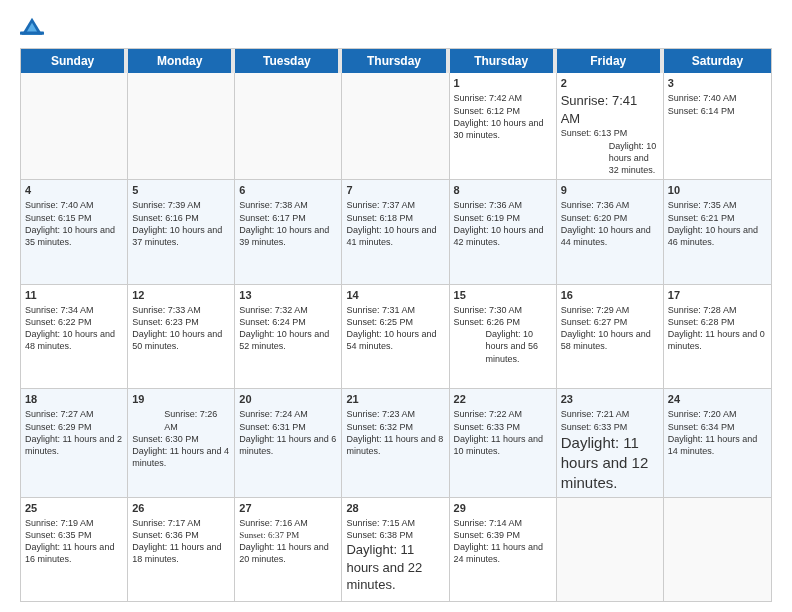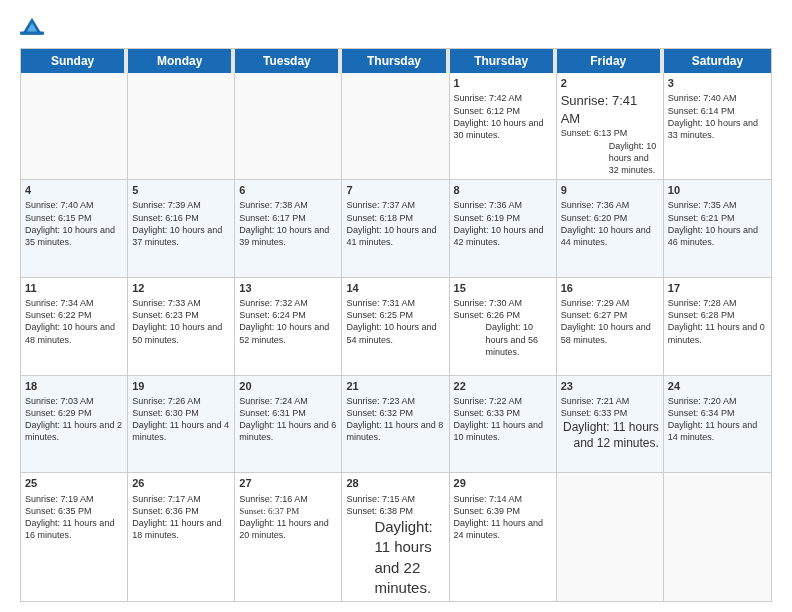--- a/index.html
+++ b/index.html
@@ -154,21 +154,20 @@
           <div class="cal-cell">
             <span class="day-num">2</span>
             <div style="font-size: 13px; line-height: 1.35;">Sunrise: 7:41 AM</div>
             <div style="font-size: 9px; line-height: 1.35;">Sunset: 6:13 PM</div>
             <div style="font-size: 9px; line-height: 1.35; margin-left: 48px;">Daylight: 10 hours and 32 minutes.</div>
           </div>
           <div class="cal-cell">
             <span class="day-num">3</span>
             <div style="font-size: 9px; line-height: 1.35;">Sunrise: 7:40 AM</div>
             <div style="font-size: 9px; line-height: 1.35;">Sunset: 6:14 PM</div>
-            <div style="font-size: 9px; line-height: 1.35;">Daylight: 10 hours and 33 minutes.</div>
           </div>
         </div>
         <div class="cal-row alt-row">
           <div class="cal-cell">
             <span class="day-num">4</span>
             <div style="font-size: 9px; line-height: 1.35;">Sunrise: 7:40 AM</div>
             <div style="font-size: 9px; line-height: 1.35;">Sunset: 6:15 PM</div>
             <div style="font-size: 9px; line-height: 1.35;">Daylight: 10 hours and 35 minutes.</div>
           </div>
           <div class="cal-cell">
@@ -248,27 +247,27 @@
           <div class="cal-cell">
             <span class="day-num">17</span>
             <div style="font-size: 9px; line-height: 1.35;">Sunrise: 7:28 AM</div>
             <div style="font-size: 9px; line-height: 1.35;">Sunset: 6:28 PM</div>
             <div style="font-size: 9px; line-height: 1.35;">Daylight: 11 hours and 0 minutes.</div>
           </div>
         </div>
         <div class="cal-row alt-row">
           <div class="cal-cell">
             <span class="day-num">18</span>
-            <div style="font-size: 9px; line-height: 1.35;">Sunrise: 7:03 AM</div>
+            <div style="font-size: 9px; line-height: 1.35;">Sunrise: 7:27 AM</div>
             <div style="font-size: 9px; line-height: 1.35;">Sunset: 6:29 PM</div>
             <div style="font-size: 9px; line-height: 1.35;">Daylight: 11 hours and 2 minutes.</div>
           </div>
           <div class="cal-cell">
             <span class="day-num">19</span>
-            <div style="font-size: 9px; line-height: 1.35;">Sunrise: 7:26 AM</div>
+            <div style="font-size: 9px; line-height: 1.35; margin-left: 32px;">Sunrise: 7:26 AM</div>
             <div style="font-size: 9px; line-height: 1.35;">Sunset: 6:30 PM</div>
             <div style="font-size: 9px; line-height: 1.35;">Daylight: 11 hours and 4 minutes.</div>
           </div>
           <div class="cal-cell">
             <span class="day-num">20</span>
             <div style="font-size: 9px; line-height: 1.35;">Sunrise: 7:24 AM</div>
             <div style="font-size: 9px; line-height: 1.35;">Sunset: 6:31 PM</div>
             <div style="font-size: 9px; line-height: 1.35;">Daylight: 11 hours and 6 minutes.</div>
           </div>
           <div class="cal-cell">
@@ -280,21 +279,21 @@
           <div class="cal-cell">
             <span class="day-num">22</span>
             <div style="font-size: 9px; line-height: 1.35;">Sunrise: 7:22 AM</div>
             <div style="font-size: 9px; line-height: 1.35;">Sunset: 6:33 PM</div>
             <div style="font-size: 9px; line-height: 1.35;">Daylight: 11 hours and 10 minutes.</div>
           </div>
           <div class="cal-cell">
             <span class="day-num">23</span>
             <div style="font-size: 9px; line-height: 1.35;">Sunrise: 7:21 AM</div>
             <div style="font-size: 9px; line-height: 1.35;">Sunset: 6:33 PM</div>
-            <div style="font-size: 12px; line-height: 1.35; text-align: right;">Daylight: 11 hours and 12 minutes.</div>
+            <div style="font-size: 15px; line-height: 1.35;">Daylight: 11 hours and 12 minutes.</div>
           </div>
           <div class="cal-cell">
             <span class="day-num">24</span>
             <div style="font-size: 9px; line-height: 1.35;">Sunrise: 7:20 AM</div>
             <div style="font-size: 9px; line-height: 1.35;">Sunset: 6:34 PM</div>
             <div style="font-size: 9px; line-height: 1.35;">Daylight: 11 hours and 14 minutes.</div>
           </div>
         </div>
         <div class="cal-row normal-row">
           <div class="cal-cell">
@@ -312,21 +311,21 @@
           <div class="cal-cell">
             <span class="day-num">27</span>
             <div style="font-size: 9px; line-height: 1.35;">Sunrise: 7:16 AM</div>
             <div style="font-size: 9px; line-height: 1.35; font-family: Liberation Serif, serif;">Sunset: 6:37 PM</div>
             <div style="font-size: 9px; line-height: 1.35;">Daylight: 11 hours and 20 minutes.</div>
           </div>
           <div class="cal-cell">
             <span class="day-num">28</span>
             <div style="font-size: 9px; line-height: 1.35;">Sunrise: 7:15 AM</div>
             <div style="font-size: 9px; line-height: 1.35;">Sunset: 6:38 PM</div>
-            <div style="font-size: 15px; line-height: 1.35; margin-left: 28px;">Daylight: 11 hours and 22 minutes.</div>
+            <div style="font-size: 13px; line-height: 1.35;">Daylight: 11 hours and 22 minutes.</div>
           </div>
           <div class="cal-cell">
             <span class="day-num">29</span>
             <div style="font-size: 9px; line-height: 1.35;">Sunrise: 7:14 AM</div>
             <div style="font-size: 9px; line-height: 1.35;">Sunset: 6:39 PM</div>
             <div style="font-size: 9px; line-height: 1.35;">Daylight: 11 hours and 24 minutes.</div>
           </div>
           <div class="cal-cell empty"></div>
           <div class="cal-cell empty"></div>
         </div>

